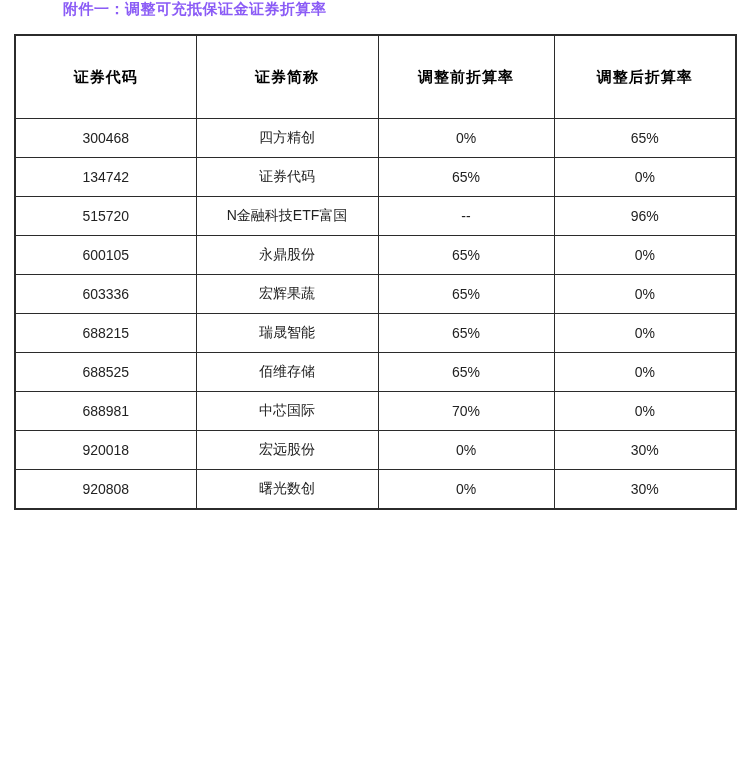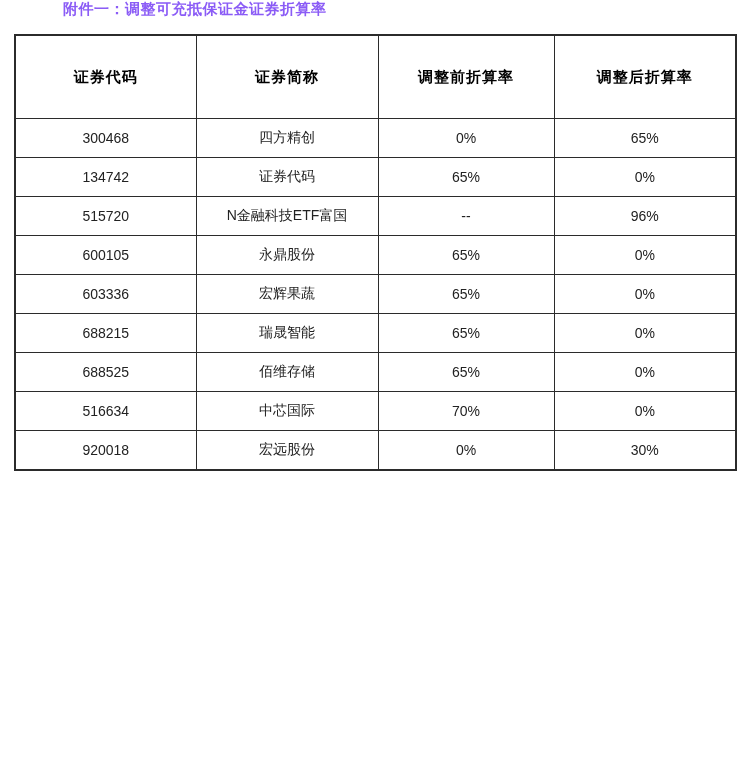--- a/index.html
+++ b/index.html
@@ -133,33 +133,39 @@
         </tr>
 
         <tr>
           <td>688525</td>
           <td>佰维存储</td>
           <td>65%</td>
           <td>0%</td>
         </tr>
 
         <tr>
-          <td>516634</td>
+          <td>688981</td>
           <td>中芯国际</td>
           <td>70%</td>
           <td>0%</td>
         </tr>
 
         <tr>
           <td>920018</td>
           <td>宏远股份</td>
           <td>0%</td>
           <td>30%</td>
         </tr>
 
 
 
 
 
+        <tr>
+          <td>920808</td>
+          <td>曙光数创</td>
+          <td>0%</td>
+          <td>30%</td>
+        </tr>
       </tbody>
   </table>
 
 </div>
 
 </body></html>

